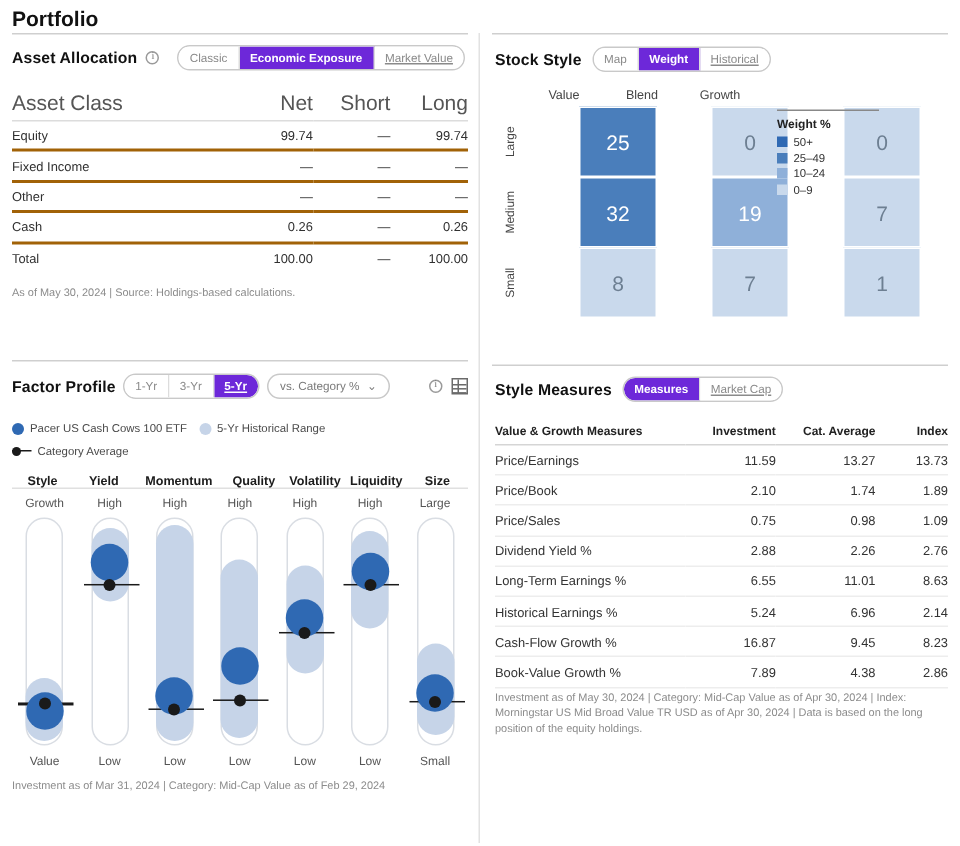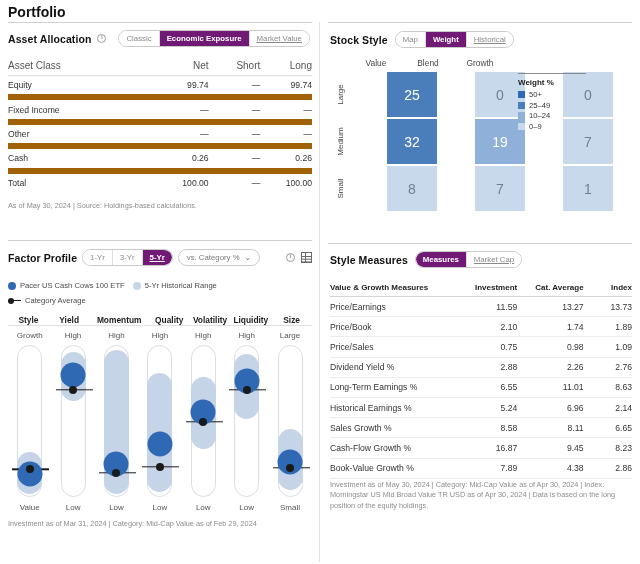--- a/index.html
+++ b/index.html
@@ -25,21 +25,21 @@
     height: 17px; overflow: hidden; background: #fff;
     vertical-align: middle;
   }
   .seg .segbtn {
     display: flex; align-items: center; justify-content: center;
     padding: 0 7px; font-size: 7.8px; color: #8a8a8a;
     border-right: 1px solid #dcdcdc; white-space: nowrap;
     background: #fff; line-height: 1;
   }
   .seg .segbtn:last-child { border-right: none; text-decoration: underline; }
-  .seg .segbtn.active { background: #701a75; color: #fff; font-weight: bold; }
+  .seg .segbtn.active { background: #6d28d9; color: #fff; font-weight: bold; }
   .seg .segbtn.active.roundleft { border-radius: 10px 0 0 10px; }
   .seg .segbtn.active.roundright { border-radius: 0 10px 10px 0; }
 
   .dropdown {
     display: inline-flex; align-items: center; gap: 5px;
     border: 1px solid #c9c9c9; border-radius: 11px; height: 17px;
     padding: 0 8px; font-size: 7.8px; color: #7a7a7a; background: #fff;
     vertical-align: middle;
   }
 
@@ -65,27 +65,27 @@
   .icon-grid::after {
     content: ""; position: absolute; top: 0; bottom: 0; left: 3.4px; width: 1px;
     background: #6a6a6a;
   }
 
   .footnote { font-size: 7.3px; color: #8c8c8c; line-height: 1.45; }
 
   
   table.data { width: 100%; border-collapse: collapse; }
   table.data th {
-    font-size: 10px; font-weight: normal; color: #555; text-align: right;
+    font-size: 14px; font-weight: normal; color: #555; text-align: right;
     padding: 2px 0 4px 0; border-bottom: 1px solid #dcdcdc;
   }
   table.data th.lbl { text-align: left; }
   table.data td {
     font-size: 8.6px; color: #303030; text-align: right;
-    padding: 4.2px 0; border-bottom: 6px solid #a16207;
+    padding: 4.2px 0; border-bottom: 2px solid #a16207;
   }
   table.data td.lbl { text-align: left; }
   table.data tr.total td { border-top: 1.6px solid #9a9a9a; border-bottom: none; }
   table.data tr.total td:first-child { }
 
   
   table.sm th { font-size: 8px; font-weight: bold; color: #222; border-bottom: 1px solid #d5d5d5; padding-bottom: 4px;}
   table.sm th.lbl { text-align: left; }
   table.sm td { font-size: 8.6px; color: #333; padding: 4.6px 0; border-bottom: 1px solid #ededed; }
 
@@ -471,26 +471,20 @@
           <td>11.01</td>
           <td>8.63</td>
         </tr>
         <tr>
           <td class="lbl">Historical Earnings %</td>
           <td>5.24</td>
           <td>6.96</td>
           <td>2.14</td>
         </tr>
         <tr>
-          <td class="lbl">Sales Growth %</td>
-          <td>8.58</td>
-          <td>8.11</td>
-          <td>6.65</td>
-        </tr>
-        <tr>
           <td class="lbl">Cash-Flow Growth %</td>
           <td>16.87</td>
           <td>9.45</td>
           <td>8.23</td>
         </tr>
         <tr>
           <td class="lbl">Book-Value Growth %</td>
           <td>7.89</td>
           <td>4.38</td>
           <td>2.86</td>

